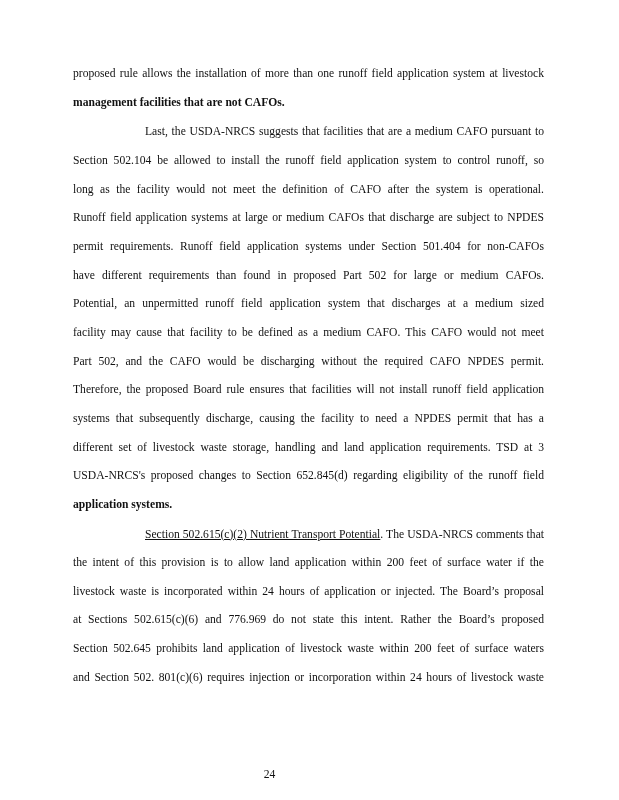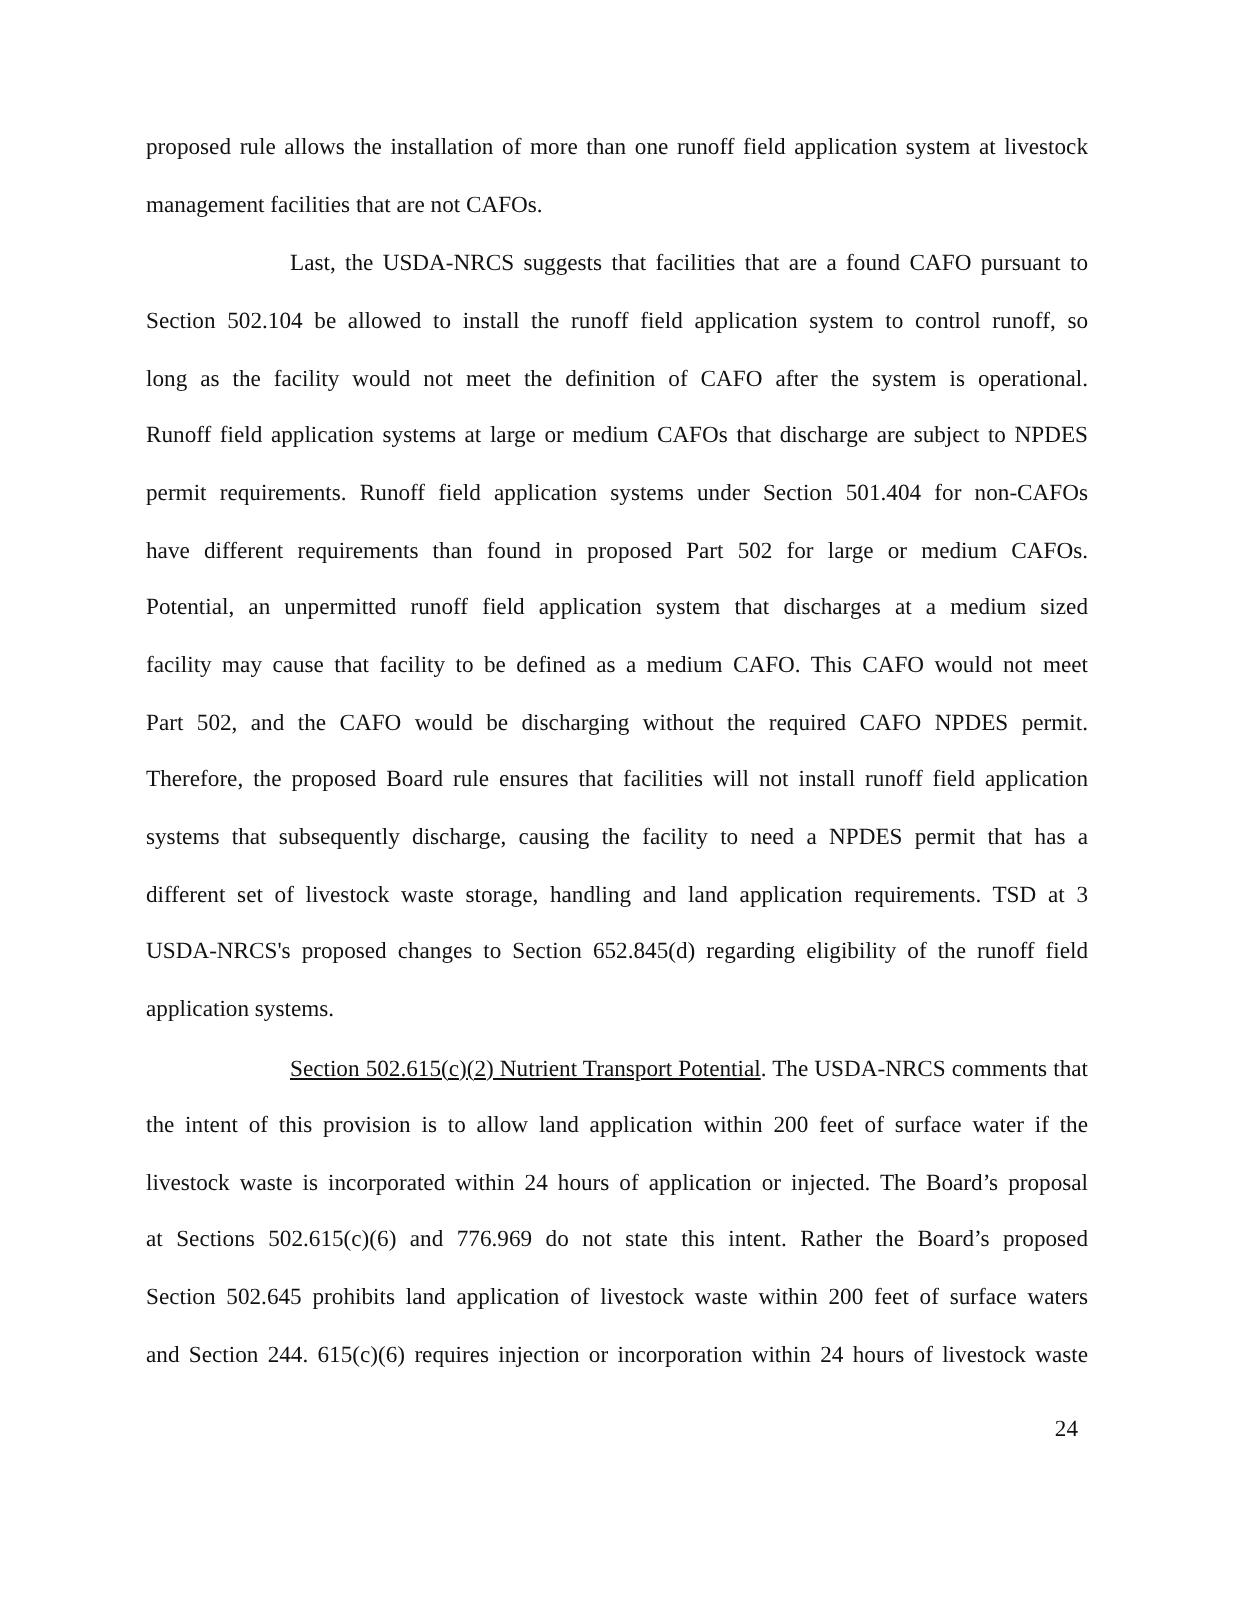--- a/index.html
+++ b/index.html
@@ -9,40 +9,40 @@
   }
   .text-block {
     position: absolute; left: 72px; top: 59px; width: 473px;
     font-family: "Liberation Serif", "DejaVu Serif", serif;
     font-size: 11.6px; color: #111;
     line-height: 28.65px;
     text-align: justify;
   }
   .para { margin: 1px; }
   .line { display: block; text-align: justify; text-align-last: justify; white-space: nowrap; }
-  .line.last { text-align-last: left; }
+  .line.last { text-align-last: left; font-weight: bold; }
   .heading { text-decoration: underline; }
   .page-number {
-    position: absolute; left: 0; width: 539px; top: 708px; text-align: right;
+    position: absolute; left: 0; width: 539px; top: 768px; text-align: center;
     font-family: "Liberation Serif", "DejaVu Serif", serif; font-size: 11.6px; color: #111;
   }
 </style>
 </head>
 <body>
 
 <div class="page">
   <div class="text-block">
 
     <div class="para">
       <span class="line">proposed rule allows the installation of more than one runoff field application system at livestock</span>
       <span class="line last">management facilities that are not CAFOs.</span>
     </div>
 
     <div class="para">
-      <span class="line" style="padding-left:72px;box-sizing:border-box;">Last, the USDA-NRCS suggests that facilities that are a found CAFO pursuant to</span>
+      <span class="line" style="padding-left:72px;box-sizing:border-box;">Last, the USDA-NRCS suggests that facilities that are a medium CAFO pursuant to</span>
       <span class="line">Section 502.104 be allowed to install the runoff field application system to control runoff, so</span>
       <span class="line">long as the facility would not meet the definition of CAFO after the system is operational.</span>
       <span class="line">Runoff field application systems at large or medium CAFOs that discharge are subject to NPDES</span>
       <span class="line">permit requirements.  Runoff field application systems under Section 501.404 for non-CAFOs</span>
       <span class="line">have different requirements than found in proposed Part 502 for large or medium CAFOs.</span>
       <span class="line">Potential, an unpermitted runoff field application system that discharges at a medium sized</span>
       <span class="line">facility may cause that facility to be defined as a medium CAFO. This CAFO would not meet</span>
       <span class="line">Part 502, and the CAFO would be discharging without the required CAFO NPDES permit.</span>
       <span class="line">Therefore, the proposed Board rule ensures that facilities will not install runoff field application</span>
       <span class="line">systems that subsequently discharge, causing the facility to need a NPDES permit that has a</span>
@@ -50,19 +50,19 @@
       <span class="line">USDA-NRCS's proposed changes to Section 652.845(d) regarding eligibility of the runoff field</span>
       <span class="line last">application systems.</span>
     </div>
 
     <div class="para">
       <span class="line" style="padding-left:72px;box-sizing:border-box;"><span class="heading">Section 502.615(c)(2) Nutrient Transport Potential</span><span>.  The USDA-NRCS comments that</span></span>
       <span class="line">the intent of this provision is to allow land application within 200 feet of surface water if the</span>
       <span class="line">livestock waste is incorporated within 24 hours of application or injected.  The Board’s proposal</span>
       <span class="line">at Sections 502.615(c)(6) and 776.969 do not state this intent.  Rather the Board’s proposed</span>
       <span class="line">Section 502.645 prohibits land application of livestock waste within 200 feet of surface waters</span>
-      <span class="line">and Section 244. 615(c)(6) requires injection or incorporation within 24 hours of livestock waste</span>
+      <span class="line">and Section 502. 801(c)(6) requires injection or incorporation within 24 hours of livestock waste</span>
     </div>
 
   </div>
 
   <div class="page-number">24</div>
 </div>
 
 </body></html>

